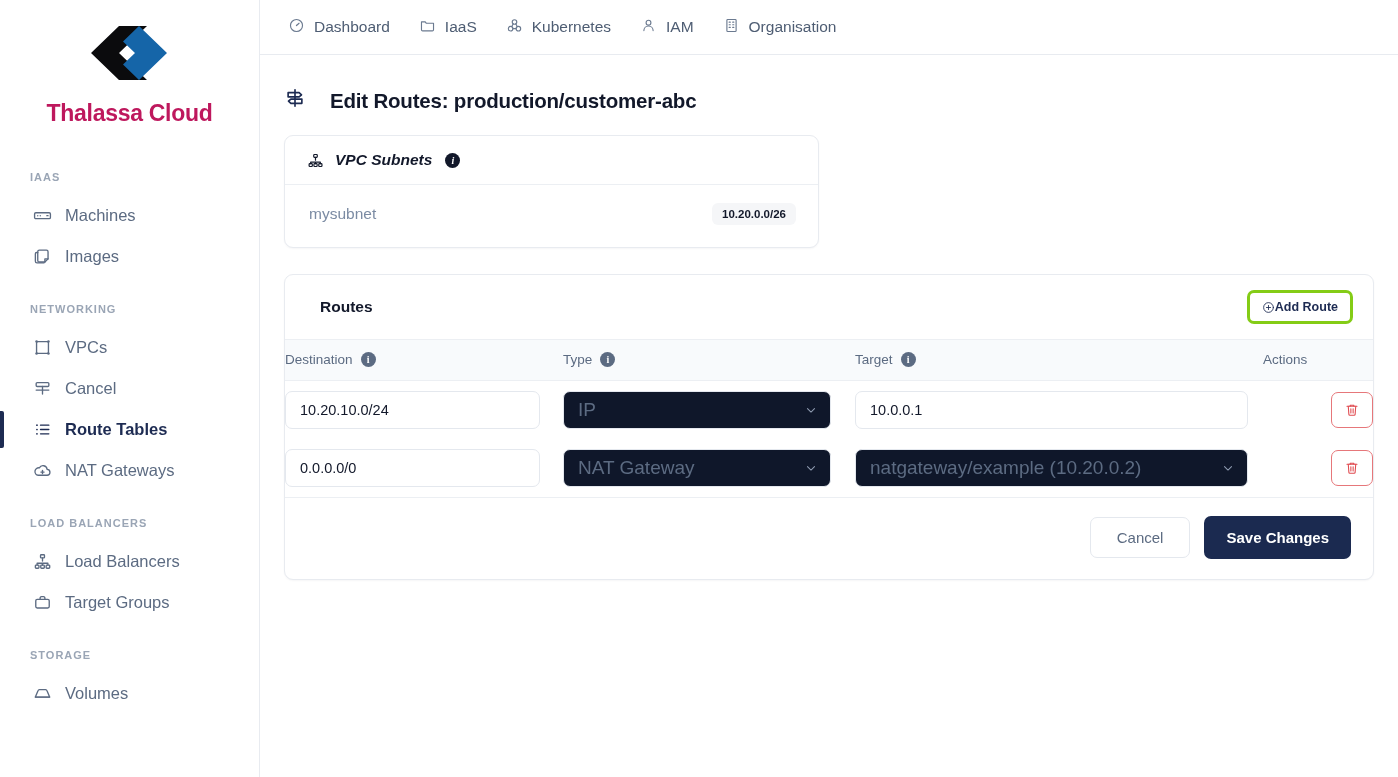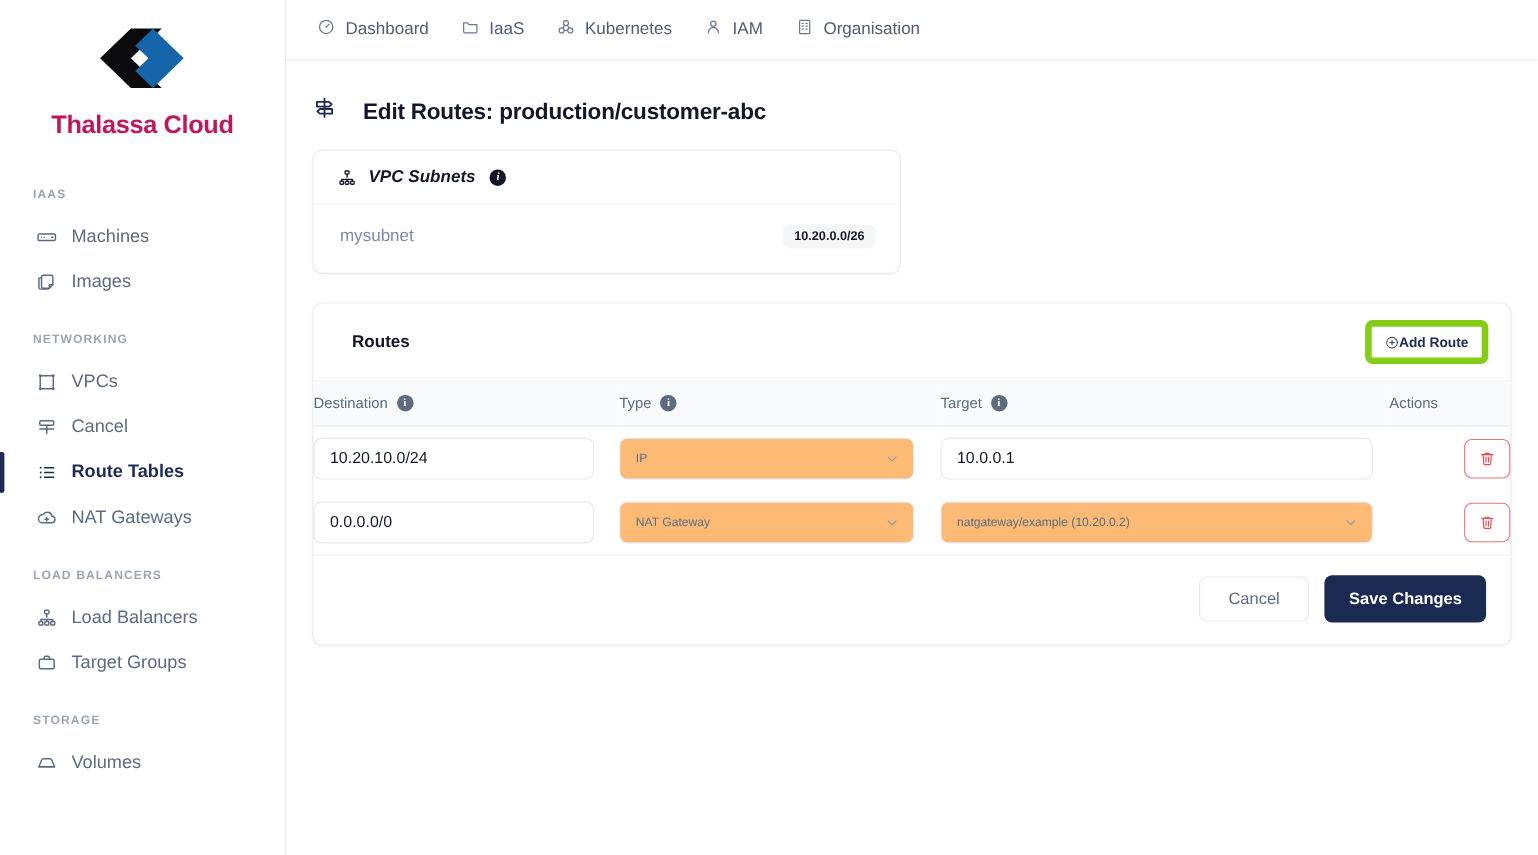--- a/index.html
+++ b/index.html
@@ -108,21 +108,21 @@
 
   .card-routes { width: 1090px; }
   .routes-head {
     display: flex; align-items: center; justify-content: space-between;
     padding: 15px 20px 15px 24px;
     border-bottom: 1px solid #eceff3;
   }
   .routes-head-left { display: flex; align-items: center; gap: 11px; }
   .add-route-btn {
     display: inline-flex; align-items: center; gap: 0;
-    border: 6px solid #84cc16; border-radius: 7px;
+    border: 3px solid #84cc16; border-radius: 7px;
     background: #ffffff; color: #1d2b52;
     font-size: 12.5px; font-weight: 600;
     padding: 7px 12px; cursor: pointer;
     font-family: "Liberation Sans", sans-serif;
   }
   .add-route-btn svg { width: 13px; height: 13px; stroke: #1d2b52; fill: none; stroke-width: 1.6; stroke-linecap: round; stroke-linejoin: round; }
 
   table.routes { width: 100%; border-collapse: collapse; table-layout: fixed; }
   table.routes thead th {
     background: #f8fafc;
@@ -145,23 +145,23 @@
   .field {
     height: 38px; border: 1px solid #e4e8ee; border-radius: 7px;
     background: #ffffff; display: flex; align-items: center;
     padding: 0 14px; font-size: 14.5px; color: #12182a;
     cursor: text;
   }
   .field.dest { width: 255px; }
   .field.target-input { width: 393px; }
   .select {
     height: 38px; border: 1px solid #e4e8ee; border-radius: 7px;
-    background: #fdba74; display: flex; align-items: center;
+    background: #0f172a; display: flex; align-items: center;
     justify-content: space-between;
-    padding: 0 12px 0 14px; font-size: 11px; color: #5c6b82;
+    padding: 0 12px 0 14px; font-size: 19px; color: #5c6b82;
     cursor: pointer;
   }
   .select.type { width: 268px; }
   .select.target { width: 393px; }
   .chev { width: 14px; height: 14px; stroke: #8e9bb0; fill: none; stroke-width: 1.8; stroke-linecap: round; stroke-linejoin: round; }
 
   .del-btn {
     display: inline-flex; align-items: center; justify-content: center;
     width: 42px; height: 36px;
     border: 1px solid #e6777a; border-radius: 7px;

